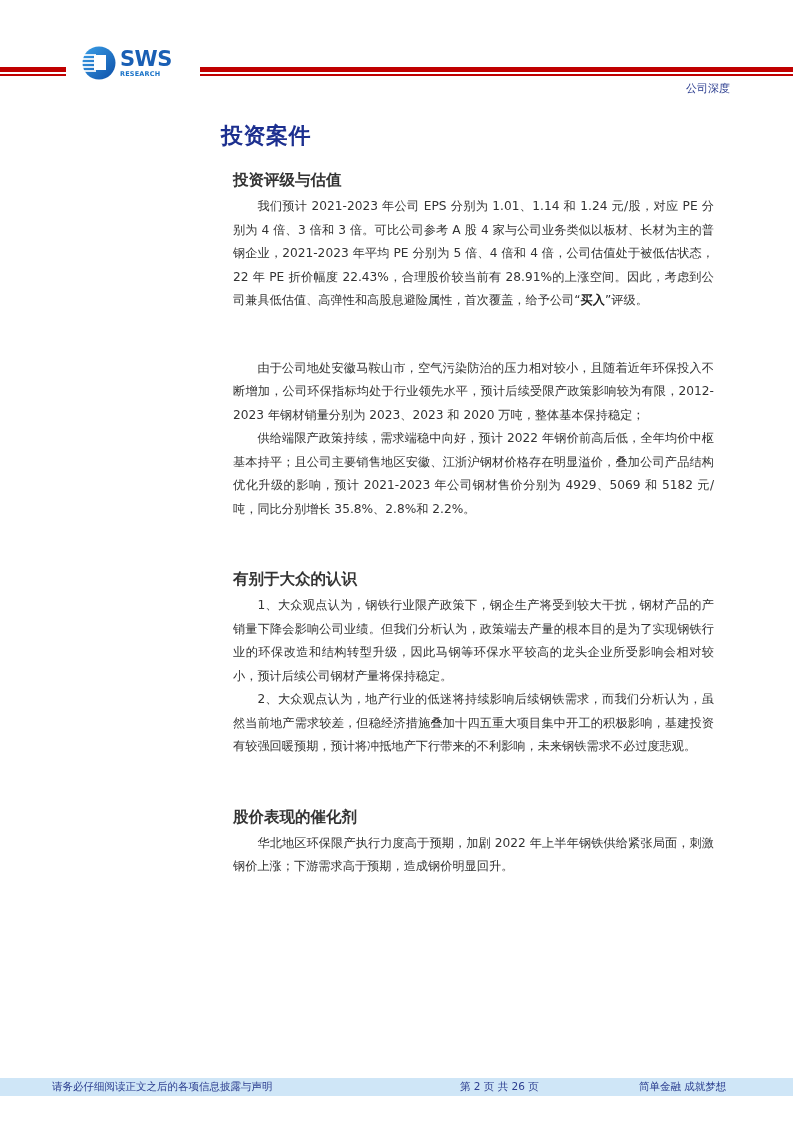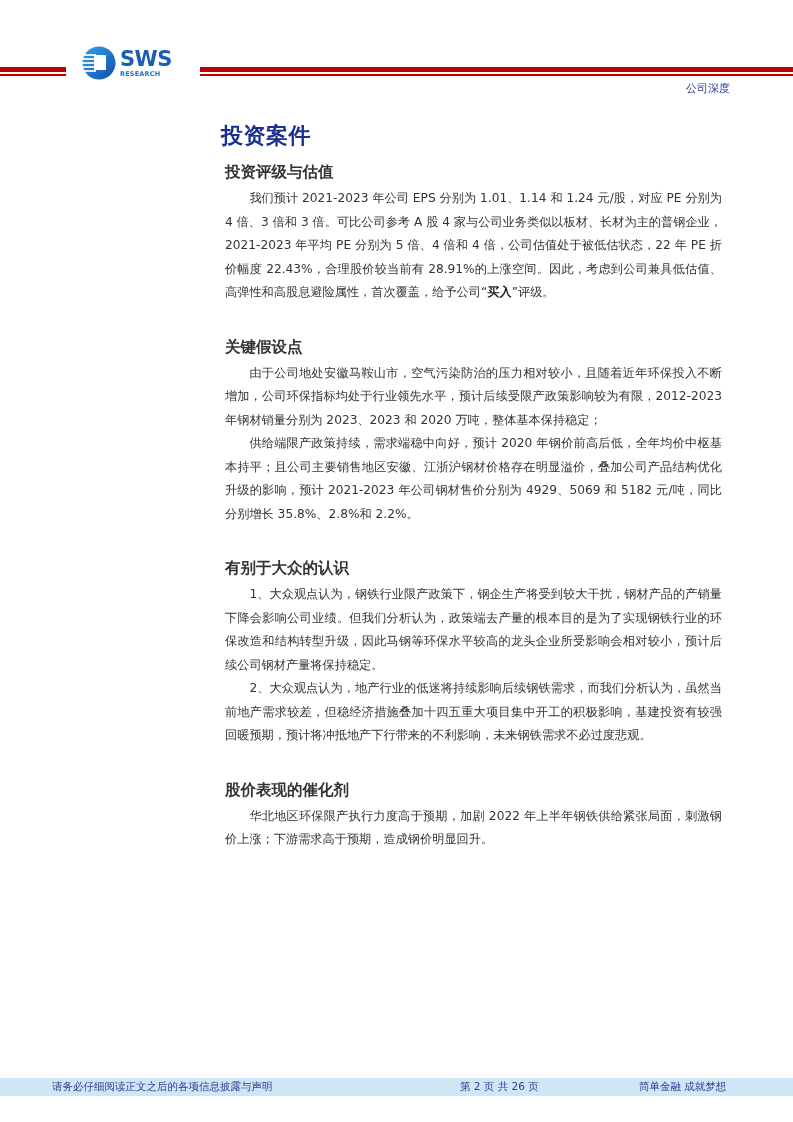--- a/index.html
+++ b/index.html
@@ -26,21 +26,21 @@
   .logo-sws { font-family: "DejaVu Sans", sans-serif; font-weight: bold; font-size: 21px; color: #1a5fb4; letter-spacing: -0.5px; }
   .logo-research { font-family: "DejaVu Sans", sans-serif; font-weight: bold; font-size: 6.5px; color: #1a73c8; margin-top: 1px; letter-spacing: 0.2px; }
   .doc-type {
     position: absolute; right: 63px; top: 46px; font-size: 11px; color: #2b3d8f; margin-top: 35px;
   }
   .content { position: absolute; left: 221px; top: 118px; width: 505px; }
   .page-title {
     font-size: 22px; font-weight: bold; color: #1c2f8f; margin: 0; height: 36px; line-height: 36px;
     letter-spacing: 0.5px;
   }
-  .section { margin: 4px; }
+  .section { margin: 12px; }
   .section-heading {
     font-size: 15.5px; color: #333333; height: 29px; line-height: 29px; margin: 0;
   }
   .para {
     font-size: 12.2px; line-height: 23.5px; text-indent: 2em; margin: 0; text-align: justify;
     color: #333333;
   }
   .para b { color: #222; }
   .sec-gap { height: 20px; }
   .footer {
@@ -93,23 +93,22 @@
 <div class="content">
   <h1 class="page-title">投资案件</h1>
 
   <div class="section">
     <h2 class="section-heading">投资评级与估值</h2>
     <p class="para"><span>我们预计 2021-2023 年公司 EPS 分别为 1.01、1.14 和 1.24 元/股，对应 PE 分别为 4 倍、3 倍和 3 倍。可比公司参考 A 股 4 家与公司业务类似以板材、长材为主的普钢企业，2021-2023 年平均 PE 分别为 5 倍、4 倍和 4 倍，公司估值处于被低估状态，22 年 PE 折价幅度 22.43%，合理股价较当前有 28.91%的上涨空间。因此，考虑到公司兼具低估值、高弹性和高股息避险属性，首次覆盖，给予公司“</span><b>买入</b><span>”评级。</span></p>
   </div>
   <div class="sec-gap"></div>
 
   <div class="section">
-    <h2 class="section-heading">关键假设点</h2>
     <p class="para">由于公司地处安徽马鞍山市，空气污染防治的压力相对较小，且随着近年环保投入不断增加，公司环保指标均处于行业领先水平，预计后续受限产政策影响较为有限，2012-2023 年钢材销量分别为 2023、2023 和 2020 万吨，整体基本保持稳定；</p>
-    <p class="para">供给端限产政策持续，需求端稳中向好，预计 2020 年钢价前高后低，全年均价中枢基本持平；且公司主要销售地区安徽、江浙沪钢材价格存在明显溢价，叠加公司产品结构优化升级的影响，预计 2021-2023 年公司钢材售价分别为 4929、5069 和 5182 元/吨，同比分别增长 35.8%、2.8%和 2.2%。</p>
+    <p class="para">供给端限产政策持续，需求端稳中向好，预计 2022 年钢价前高后低，全年均价中枢基本持平；且公司主要销售地区安徽、江浙沪钢材价格存在明显溢价，叠加公司产品结构优化升级的影响，预计 2021-2023 年公司钢材售价分别为 4929、5069 和 5182 元/吨，同比分别增长 35.8%、2.8%和 2.2%。</p>
   </div>
   <div class="sec-gap"></div>
 
   <div class="section">
     <h2 class="section-heading">有别于大众的认识</h2>
     <p class="para">1、大众观点认为，钢铁行业限产政策下，钢企生产将受到较大干扰，钢材产品的产销量下降会影响公司业绩。但我们分析认为，政策端去产量的根本目的是为了实现钢铁行业的环保改造和结构转型升级，因此马钢等环保水平较高的龙头企业所受影响会相对较小，预计后续公司钢材产量将保持稳定。</p>
     <p class="para">2、大众观点认为，地产行业的低迷将持续影响后续钢铁需求，而我们分析认为，虽然当前地产需求较差，但稳经济措施叠加十四五重大项目集中开工的积极影响，基建投资有较强回暖预期，预计将冲抵地产下行带来的不利影响，未来钢铁需求不必过度悲观。</p>
   </div>
   <div class="sec-gap"></div>
 

